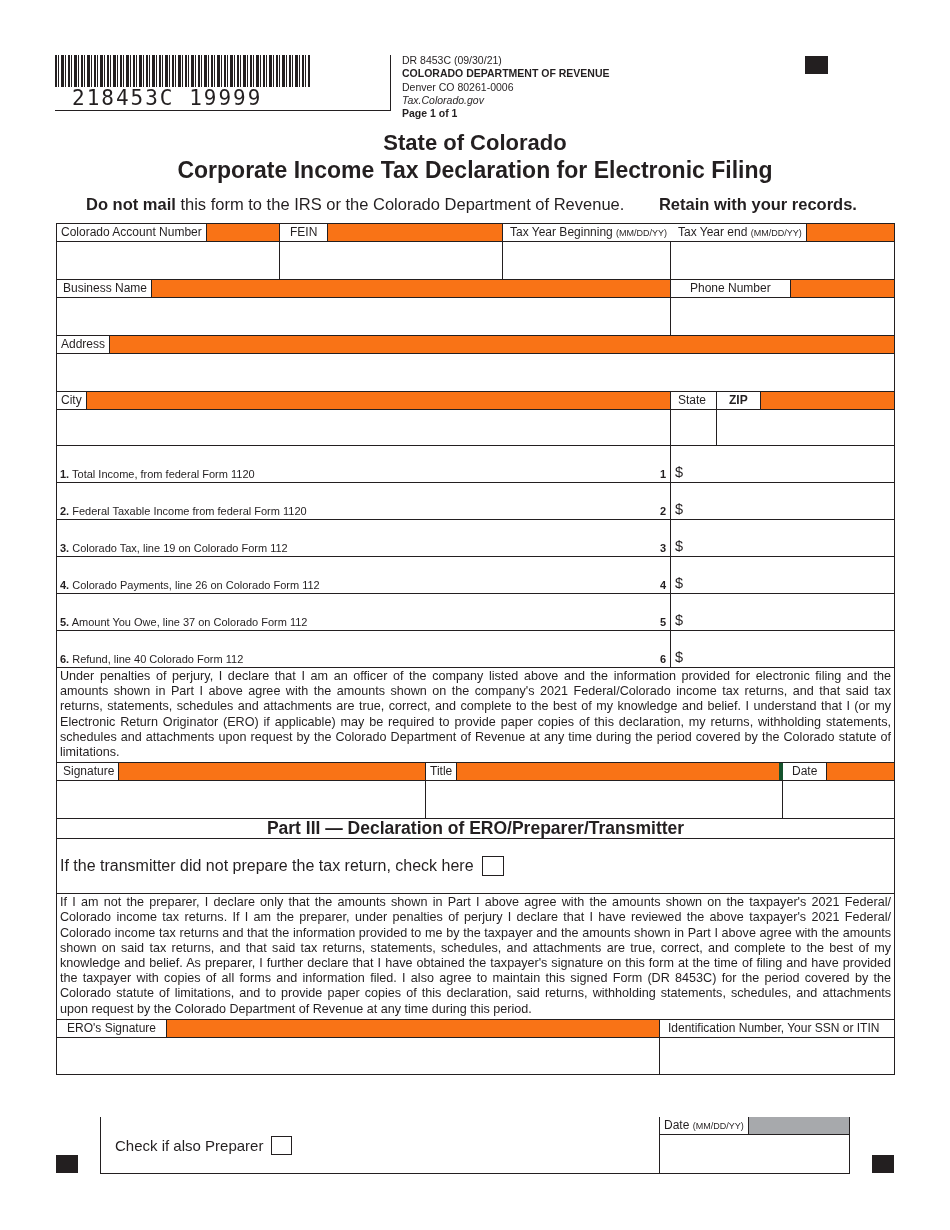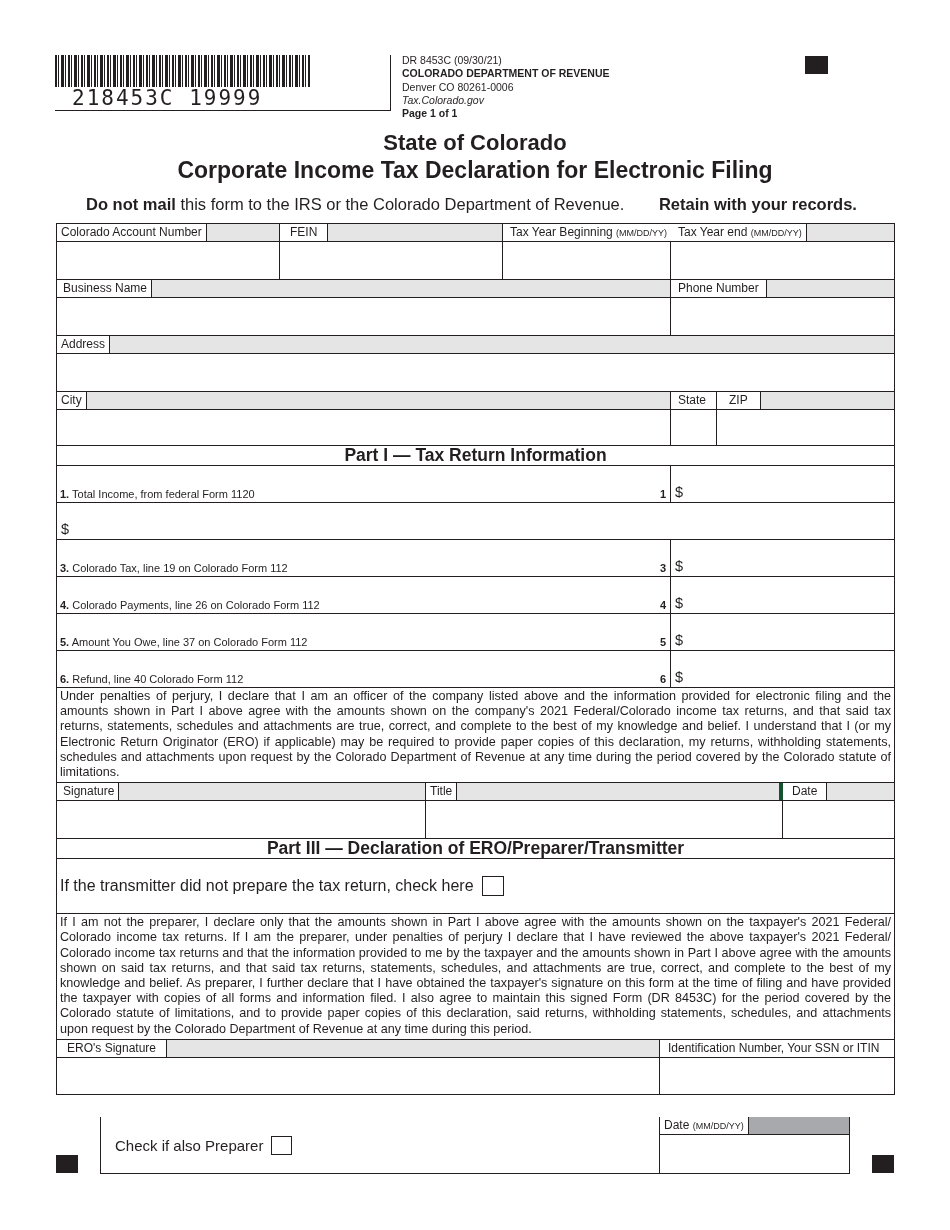--- a/index.html
+++ b/index.html
@@ -21,21 +21,21 @@
   .marker { background: #231f20; }
 
   .title1 { left: 0; width: 950px; top: 130px; text-align: center; font-size: 22px; font-weight: bold; }
   .title2 { left: 0; width: 950px; top: 157px; text-align: center; font-size: 23px; font-weight: bold; }
   .notice { left: 56px; top: 195px; font-size: 16.5px; }
   .notice b { font-weight: bold; margin-left: 30px; }
 
   
   .form { left: 56px; top: 223px; width: 839px; border: 1.5px solid #231f20; border-bottom: none; }
   .row { position: relative; width: 100%; border-bottom: 1.5px solid #231f20; display: flex; }
-  .labelrow { height: 18px; background: #e5e5e5; }
+  .labelrow { height: 18px; background: #f97316; }
   .lbl { background: #fff; font-size: 12px; line-height: 16px; padding: 0 4px; border-right: 1px solid #231f20; white-space: nowrap; height: 17px; }
   .lbl small { font-size: 9px; }
   .cell { border-right: 1px solid #231f20; height: 100%; }
   .cell:last-child { border-right: none; }
 
   .parthead { height: 20px; justify-content: center; align-items: center; font-size: 17.5px; font-weight: bold; }
   .line { height: 37px; align-items: flex-end; }
   .line .desc { flex: 0 0 614px; font-size: 11px; padding: 0 0 2px 3px; border-right: 1px solid #231f20; height: 100%; display: flex; align-items: flex-end; justify-content: space-between; padding-right: 4px; }
   .line .desc b { font-weight: bold; }
   .line .amt { flex: 1; font-size: 14.5px; padding: 0 0 2px 4px; height: 100%; display: flex; align-items: flex-end; }
@@ -90,62 +90,65 @@
     <div class="cell" style="width:223px;"></div>
     <div class="cell" style="width:168px;"></div>
     <div class="cell" style="flex:1;"></div>
   </div>
 
   <div class="row labelrow">
     <div style="width:614px;display:flex;border-right:1px solid #231f20;">
       <span class="lbl" style="padding-left:6px;">Business Name</span>
     </div>
     <div style="flex:1;display:flex;">
-      <span class="lbl" style="padding:0 7px;">Phone Number</span>
+      <span class="lbl" style="padding:0 19px;">Phone Number</span>
     </div>
   </div>
   <div class="row" style="height:38px;">
     <div class="cell" style="width:614px;"></div>
     <div class="cell" style="flex:1;"></div>
   </div>
 
   <div class="row labelrow">
     <span class="lbl">Address</span>
   </div>
   <div class="row" style="height:38px;"></div>
 
   <div class="row labelrow">
     <div style="width:614px;display:flex;border-right:1px solid #231f20;">
       <span class="lbl">City</span>
     </div>
     <div style="width:46px;display:flex;background:#fff;border-right:1px solid #231f20;">
       <span class="lbl" style="border:none;padding-left:7px;">State</span>
     </div>
     <div style="flex:1;display:flex;">
-      <span class="lbl" style="padding:0 12px;">ZIP</span>
+      <span class="lbl" style="padding:0 12px;font-weight:bold;">ZIP</span>
     </div>
   </div>
   <div class="row" style="height:36px;">
     <div class="cell" style="width:614px;"></div>
     <div class="cell" style="width:46px;"></div>
     <div class="cell" style="flex:1;"></div>
   </div>
 
-  <div class="row parthead">Part I — Tax Return Information</div>
 
   <div class="row line">
     <div class="desc">
         <span><b>1.</b> <span>Total Income, from federal Form 1120</span></span>
         <b>1</b>
       </div>
     <div class="amt">
         <span>$</span>
       </div>
   </div>
   <div class="row line">
+    <div class="desc">
+        <span><b>2.</b> <span>Federal Taxable Income from federal Form 1120</span></span>
+        <b>2</b>
+      </div>
     <div class="amt">
         <span>$</span>
       </div>
   </div>
   <div class="row line">
     <div class="desc">
         <span><b>3.</b> <span>Colorado Tax, line 19 on Colorado Form 112</span></span>
         <b>3</b>
       </div>
     <div class="amt">

